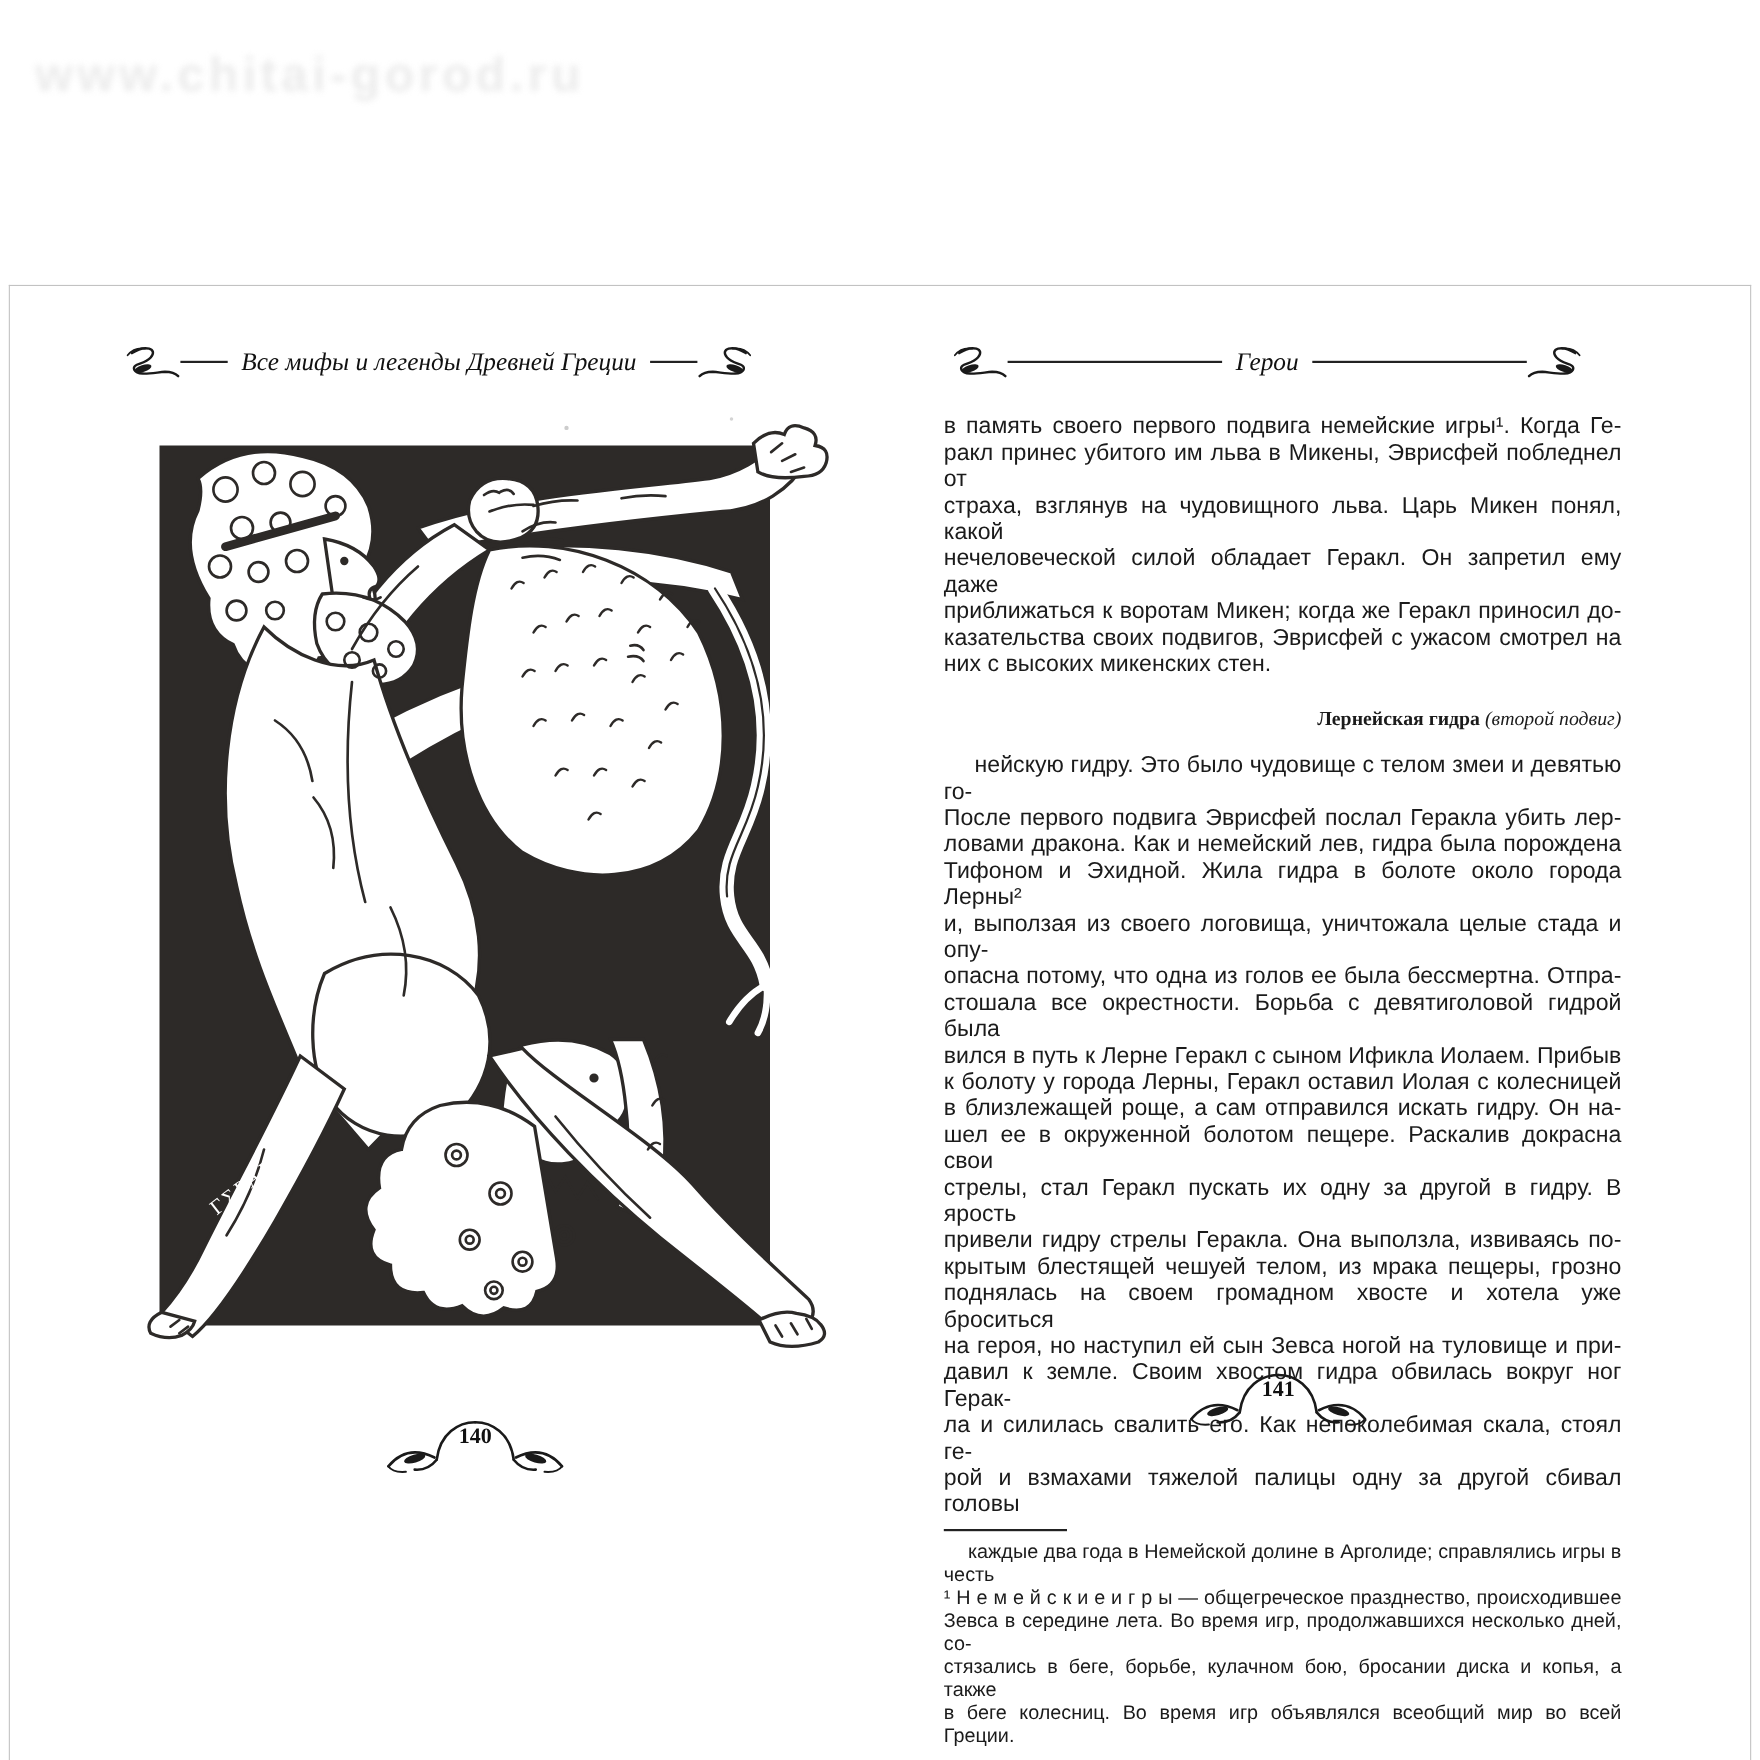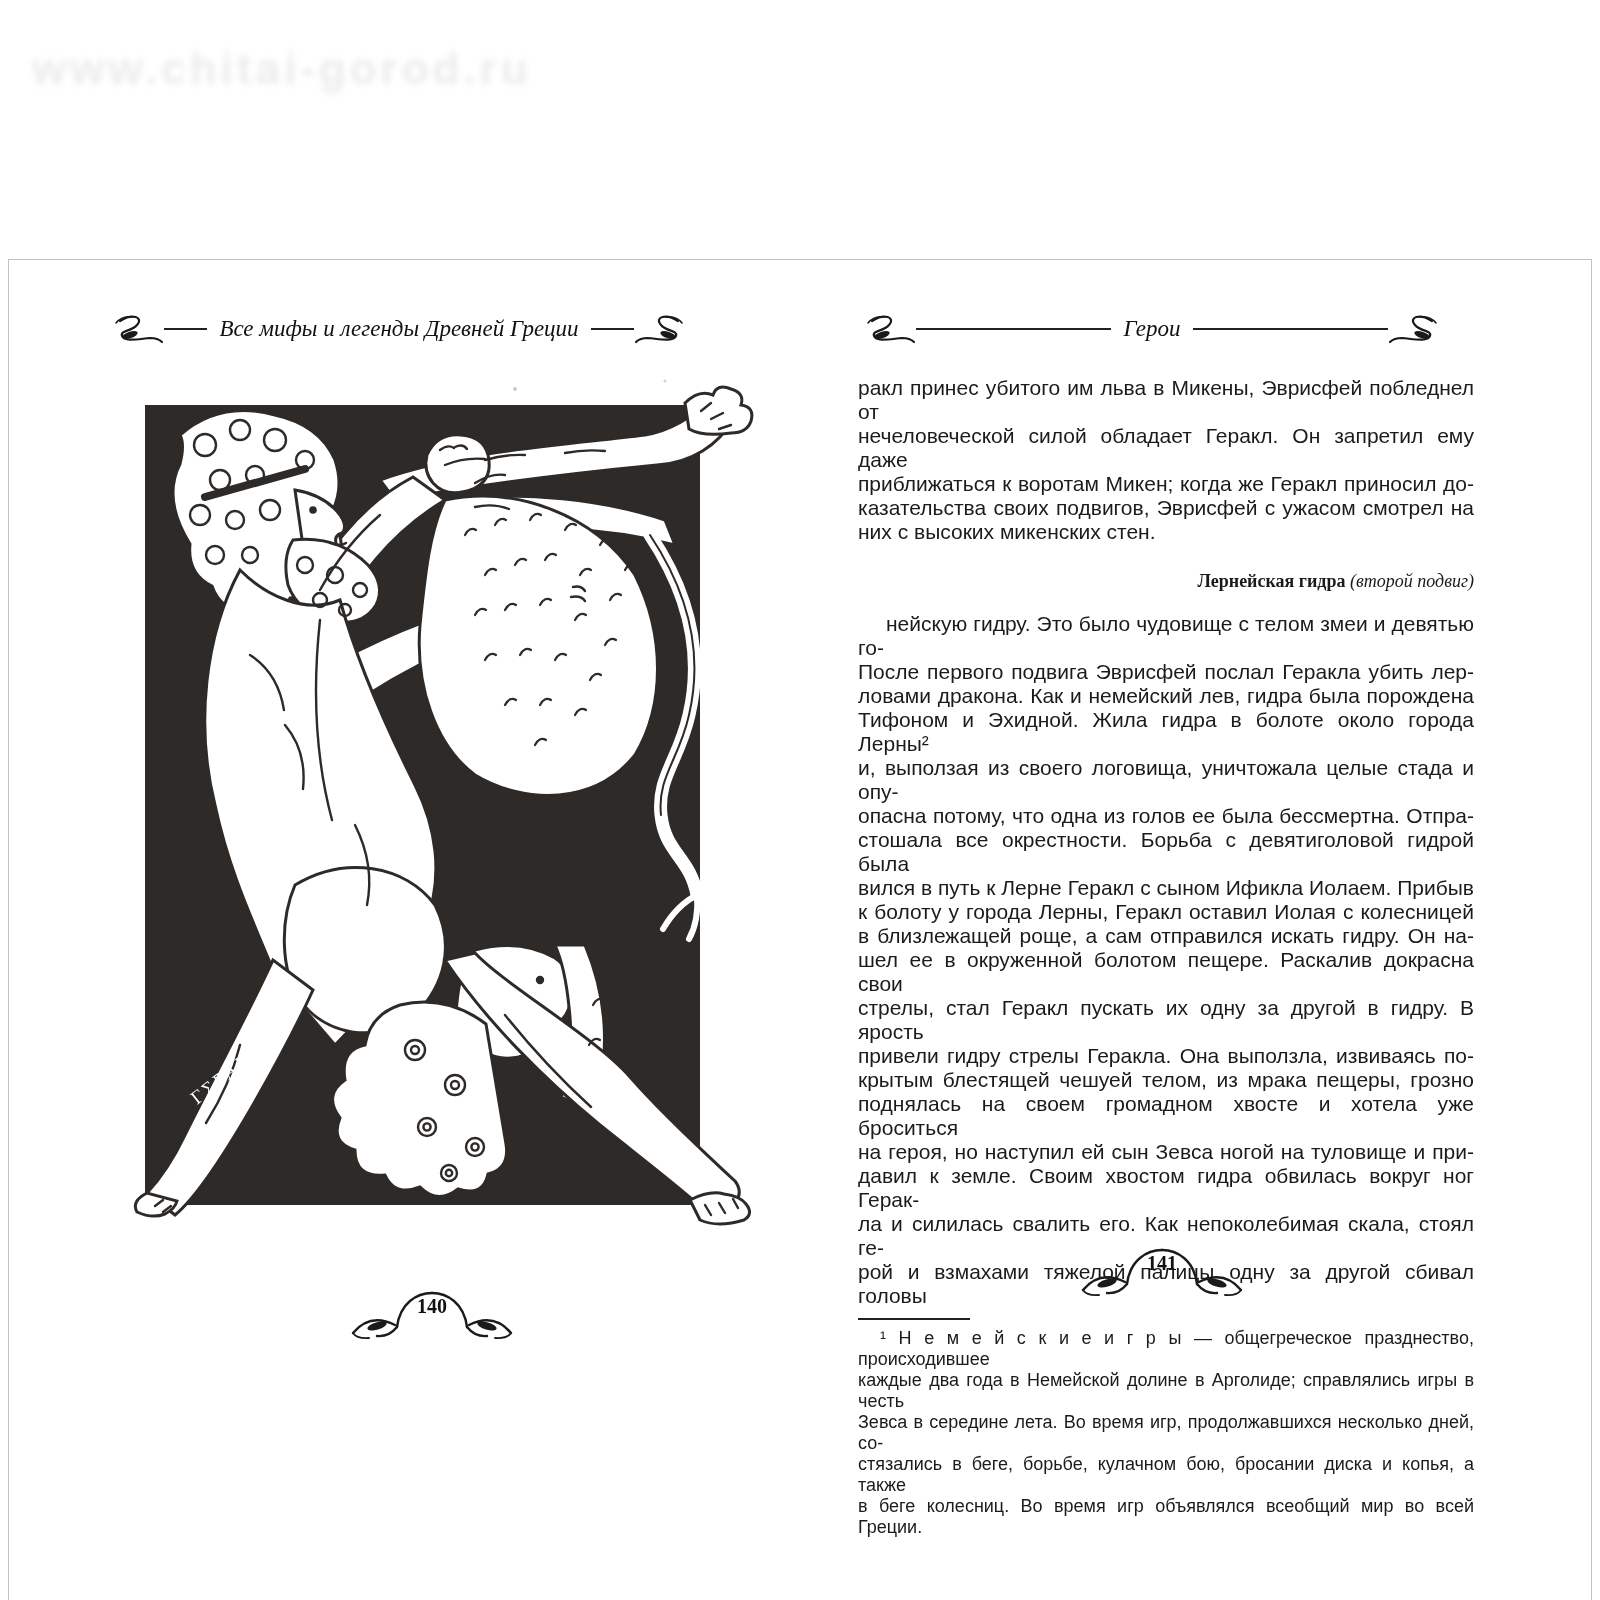--- a/index.html
+++ b/index.html
@@ -262,21 +262,23 @@
     <svg width="54" height="32" viewBox="0 0 54 32">
         <g transform="translate(54,0) scale(-1,1)">
           <use href="#head-orn"></use>
         </g>
       </svg>
   </div>
 
   <div class="text-col">
 
     <div class="para">
+        <div class="textline">в память своего первого подвига немейские игры¹. Когда Ге-</div>
         <div class="textline">ракл принес убитого им льва в Микены, Эврисфей побледнел от</div>
+        <div class="textline">страха, взглянув на чудовищного льва. Царь Микен понял, какой</div>
         <div class="textline">нечеловеческой силой обладает Геракл. Он запретил ему даже</div>
         <div class="textline">приближаться к воротам Микен; когда же Геракл приносил до-</div>
         <div class="textline">казательства своих подвигов, Эврисфей с ужасом смотрел на</div>
         <div class="textline last">них с высоких микенских стен.</div>
       </div>
 
     <div class="section-heading">
       <span class="h-bold">Лернейская гидра</span>
       <span class="h-ital"> <span>(второй подвиг)</span></span>
     </div>
@@ -299,22 +301,22 @@
         <div class="textline">поднялась на своем громадном хвосте и хотела уже броситься</div>
         <div class="textline">на героя, но наступил ей сын Зевса ногой на туловище и при-</div>
         <div class="textline">давил к земле. Своим хвостом гидра обвилась вокруг ног Герак-</div>
         <div class="textline">ла и силилась свалить его. Как непоколебимая скала, стоял ге-</div>
         <div class="textline">рой и взмахами тяжелой палицы одну за другой сбивал головы</div>
       </div>
 
     <div class="fn-sep"></div>
 
     <div class="fn">
+        <div class="textline">каждые два года в Немейской долине в Арголиде; справлялись игры в честь</div>
         <div class="textline">¹ Н е м е й с к и е  и г р ы — общегреческое празднество, происходившее</div>
-        <div class="textline">каждые два года в Немейской долине в Арголиде; справлялись игры в честь</div>
         <div class="textline">Зевса в середине лета. Во время игр, продолжавшихся несколько дней, со-</div>
         <div class="textline">стязались в беге, борьбе, кулачном бою, бросании диска и копья, а также</div>
         <div class="textline last">в беге колесниц. Во время игр объявлялся всеобщий мир во всей Греции.</div>
       </div>
 
   </div>
 
   <div class="pagenum-wrap" style="left:1077px;top:1238px;">
     <svg width="170" height="60" viewBox="0 0 170 60">
       <use href="#pg-orn-half"></use>

